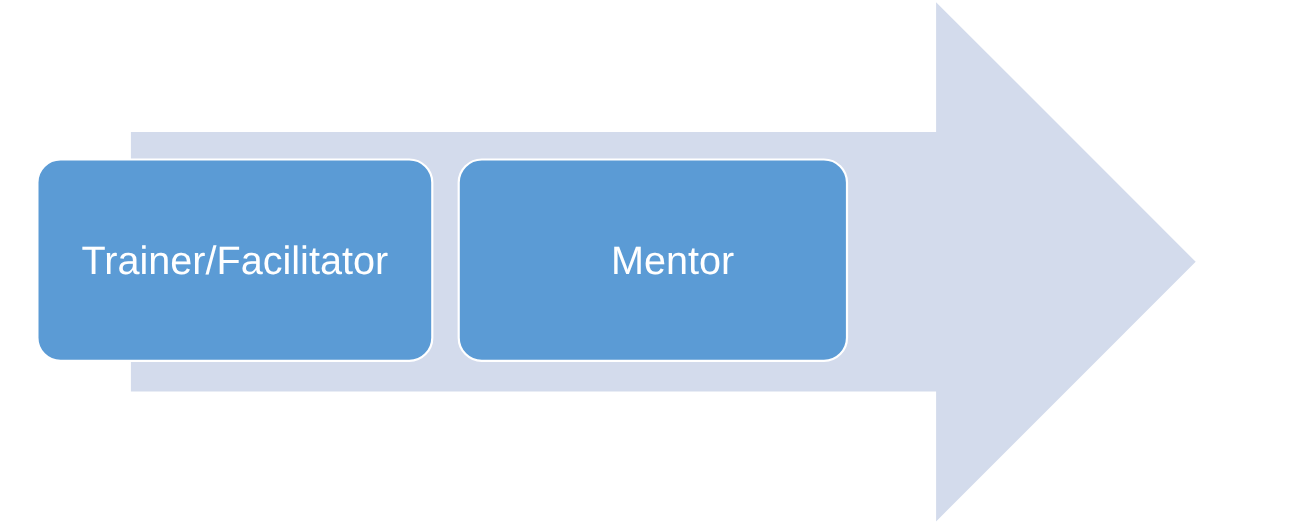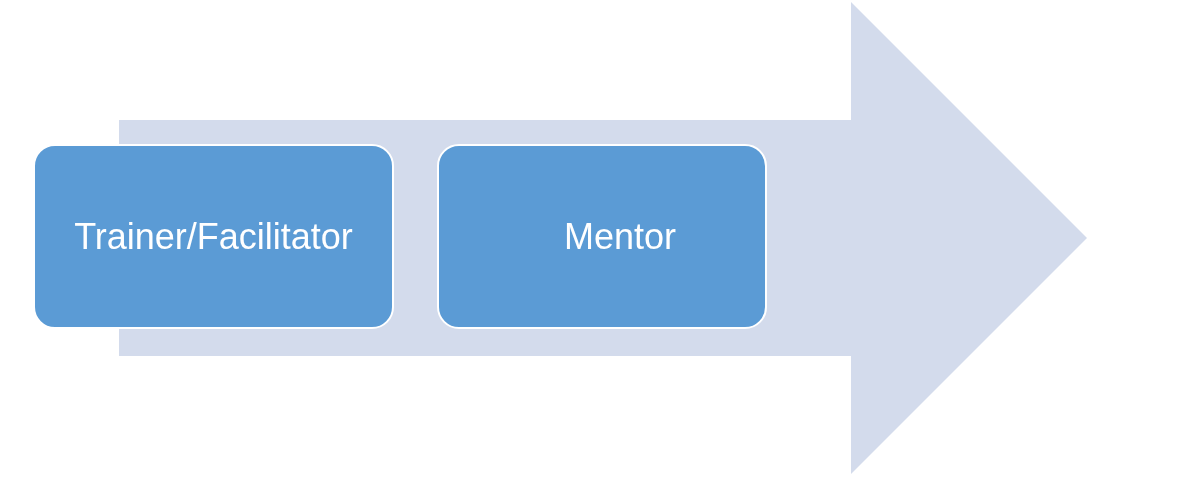--- a/index.html
+++ b/index.html
@@ -39,21 +39,21 @@
     justify-content: center;
   }
   .process-step .step-label {
     color: var(--text-color, #ffffff);
     font-size: 36px;
     line-height: 1.1;
     text-align: center;
     white-space: nowrap;
   }
   .step-1 { left: 33px;  width: 361px; }
-  .step-2 { left: 437px; width: 330px; padding-left: 36px; }
+  .step-2 { left: 416px; width: 355px; padding-left: 36px; }
   .step-3 { left: 810px; width: 360px; }
 </style>
 </head>
 <body>
 
 <div class="stage" style="--bg: #ffffff; --arrow-fill: #d3dbec; --box-fill: #5b9bd5; --box-border: #ffffff; --text-color: #ffffff;">
 
   <svg class="arrow-svg" viewBox="0 0 1195 481" xmlns="http://www.w3.org/2000/svg" aria-hidden="true">
     <polygon class="arrow-shape" points="119,120 851,120 851,2 1087,238 851,474 851,356 119,356"></polygon>
   </svg>

